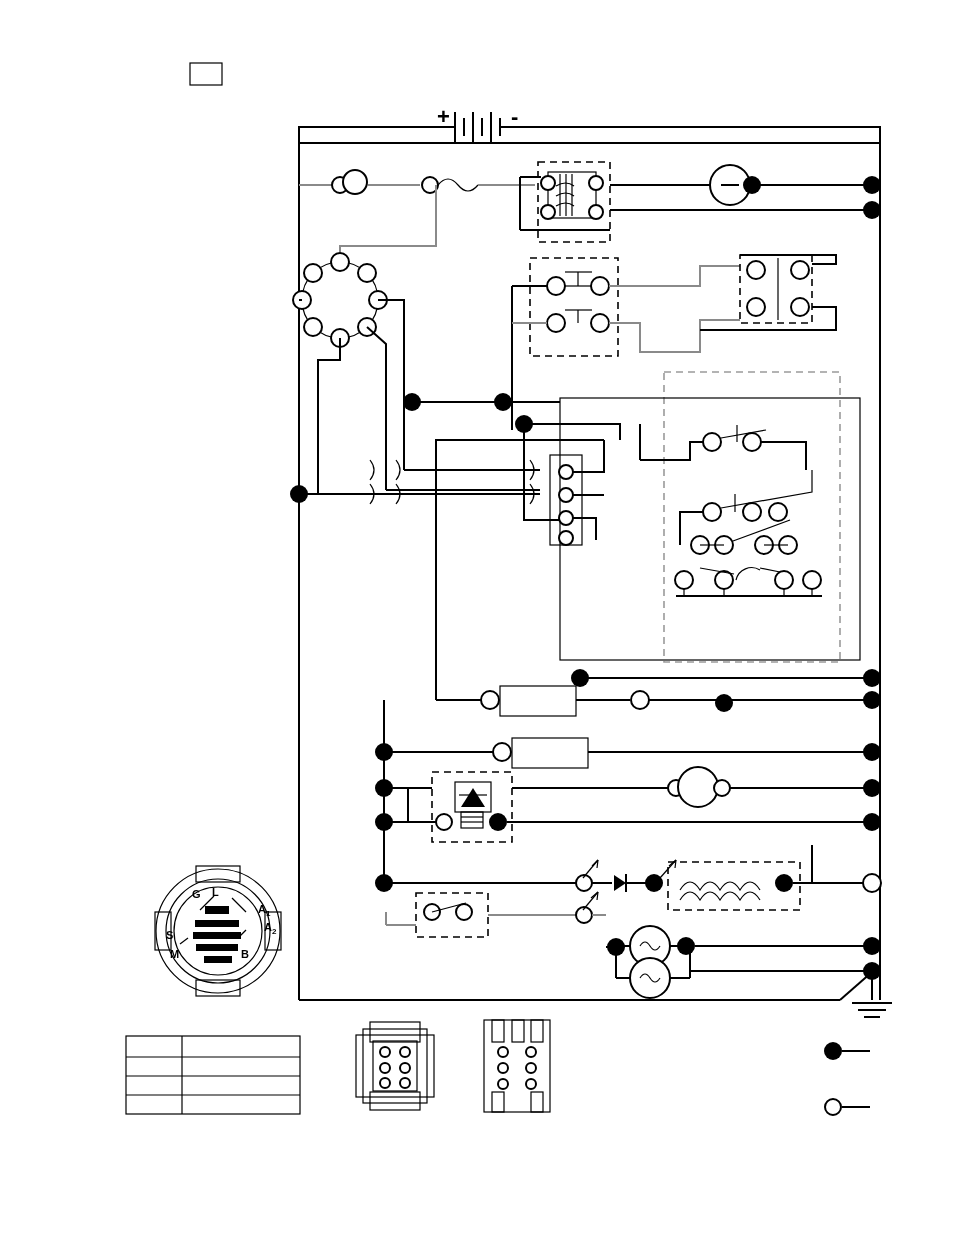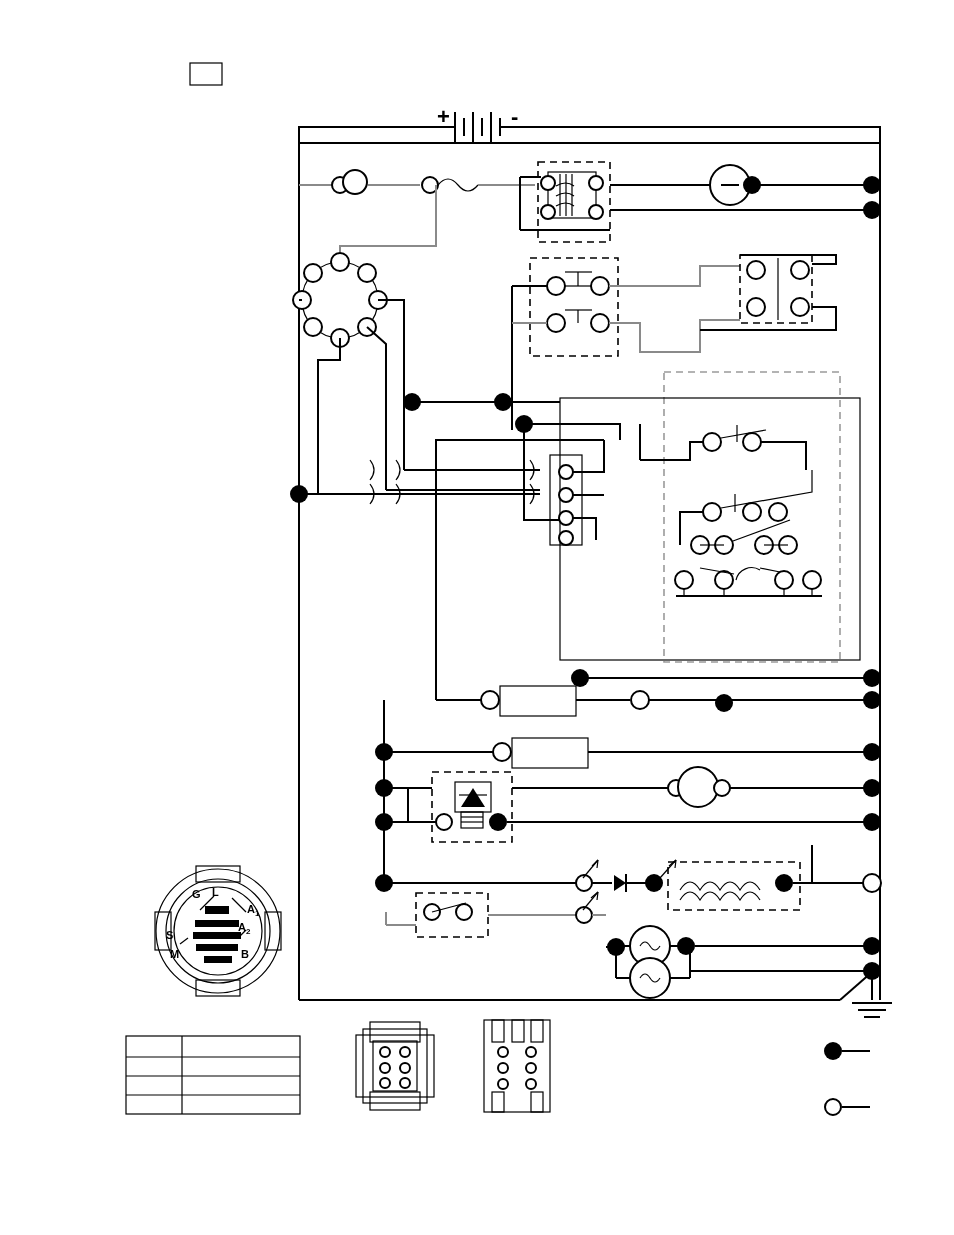--- a/index.html
+++ b/index.html
@@ -400,20 +400,20 @@
     </g>
 
   </svg>
 
   <span class="polarity" style="left:437px; top:104px; font-size:22px;">+</span>
   <span class="polarity" style="left:511px; top:104px; font-size:22px;">-</span>
 
   <div class="ignition-labels">
     <span style="left:192px; top:888px;">G</span>
     <span style="left:212px; top:886px;">L</span>
-    <span style="left:247px; top:903px;">A<sub>1</sub></span>
-    <span style="left:238px; top:921px;">A<sub>2</sub></span>
+    <span style="left:258px; top:903px;">A<sub>1</sub></span>
+    <span style="left:264px; top:921px;">A<sub>2</sub></span>
     <span style="left:166px; top:929px;">S</span>
     <span style="left:241px; top:948px;">B</span>
     <span style="left:170px; top:948px;">M</span>
   </div>
 
 </div>
 
 </body></html>

